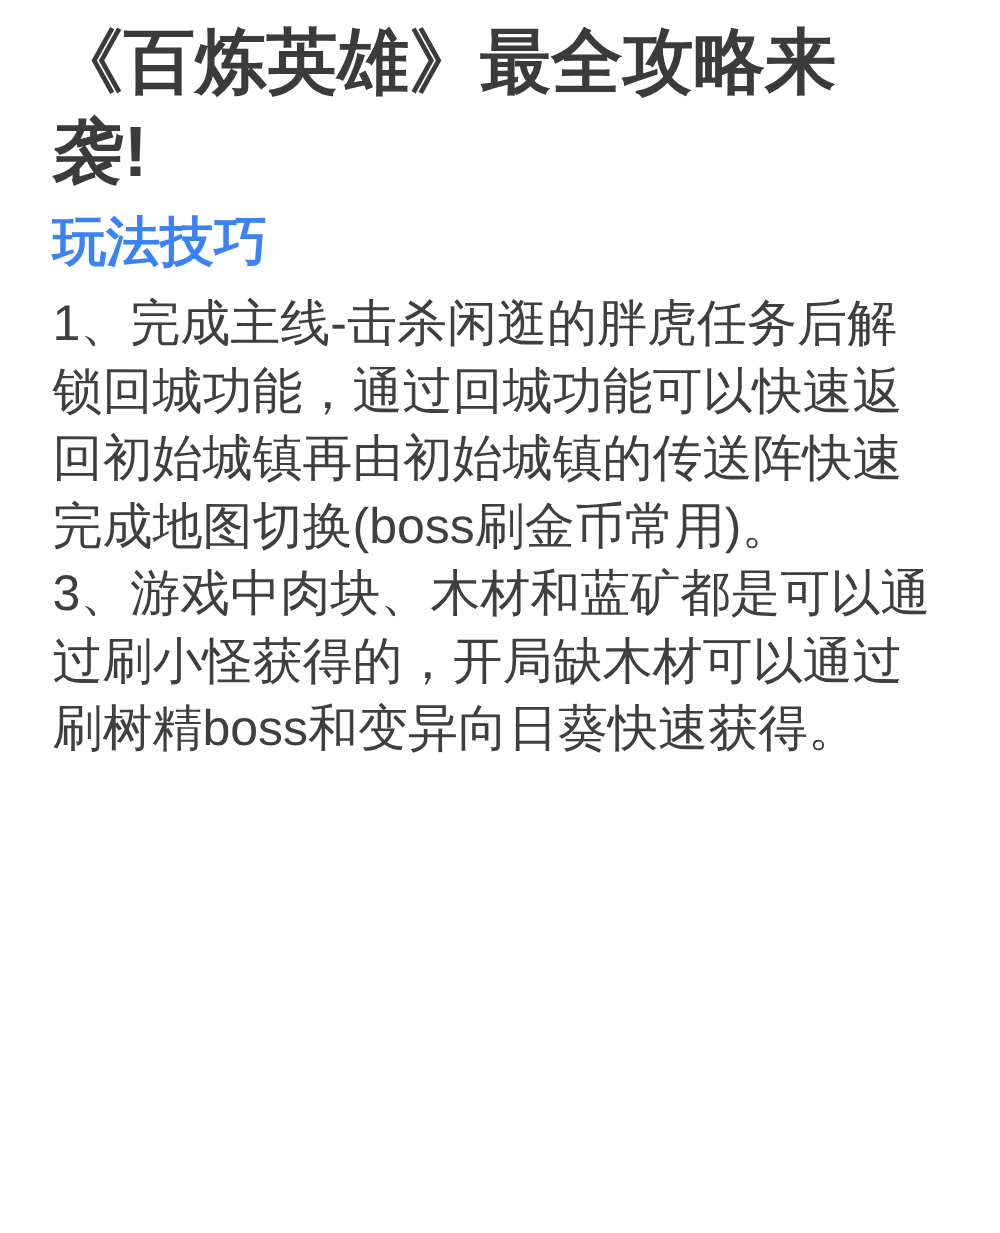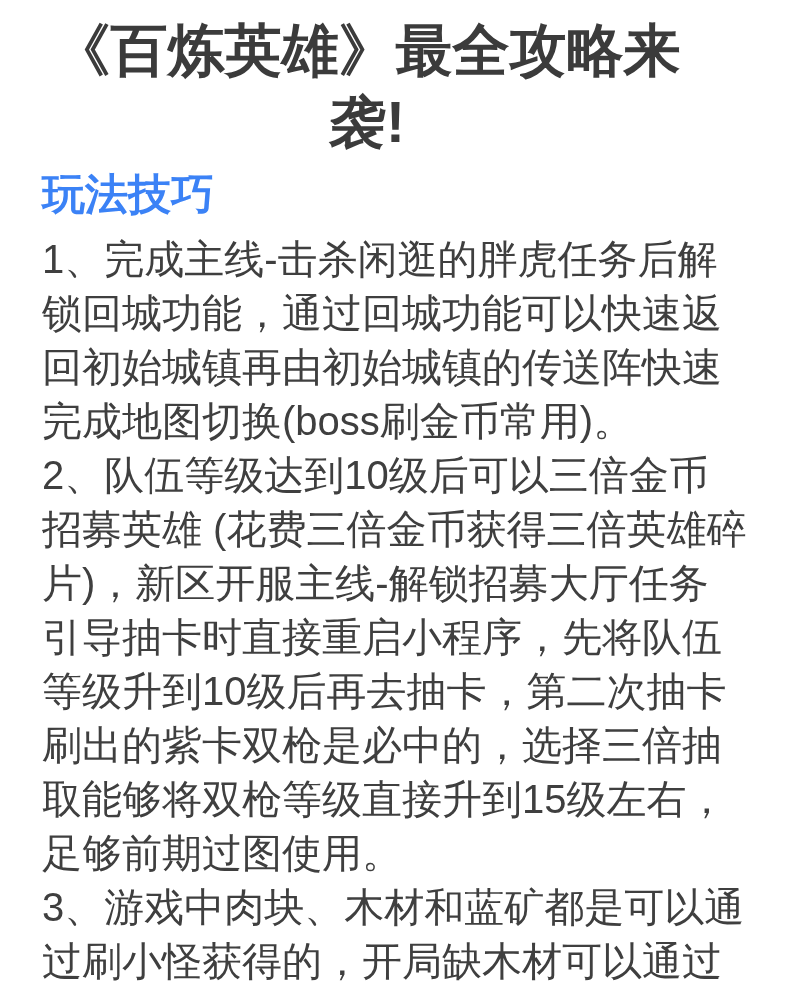--- a/index.html
+++ b/index.html
@@ -22,21 +22,20 @@
   }
   .page-title {
     margin: 0;
     max-width: 650px;
     font-size: 57px;
     line-height: 72px;
     font-weight: 700;
     color: #3b3b3b;
     letter-spacing: 0;
     word-break: break-all;
-    text-align: center;
   }
   .section-heading {
     margin: 8px 0 10px 0;
     font-size: 43px;
     line-height: 56px;
     font-weight: 700;
     color: #3b82f6;
   }
   .body-text p {
     margin: 0;
@@ -52,16 +51,15 @@
 </head>
 <body>
 
 <div class="article">
   <h1 class="page-title">《百炼英雄》最全攻略来袭!</h1>
 
   <h2 class="section-heading">玩法技巧</h2>
 
   <div class="body-text">
     <p>1、完成主线-击杀闲逛的胖虎任务后解锁回城功能，通过回城功能可以快速返回初始城镇再由初始城镇的传送阵快速完成地图切换(boss刷金币常用)。</p>
-    <p>2、队伍等级达到10级后可以三倍金币招募英雄 (花费三倍金币获得三倍英雄碎片)，新区开服主线-解锁招募大厅任务引导抽卡时直接重启小程序，先将队伍等级升到10级后再去抽卡，第二次抽卡刷出的紫卡双枪是必中的，选择三倍抽取能够将双枪等级直接升到15级左右，足够前期过图使用。</p>
     <p>3、游戏中肉块、木材和蓝矿都是可以通过刷小怪获得的，开局缺木材可以通过刷树精boss和变异向日葵快速获得。</p>
   </div>
 </div>
 
 </body></html>

